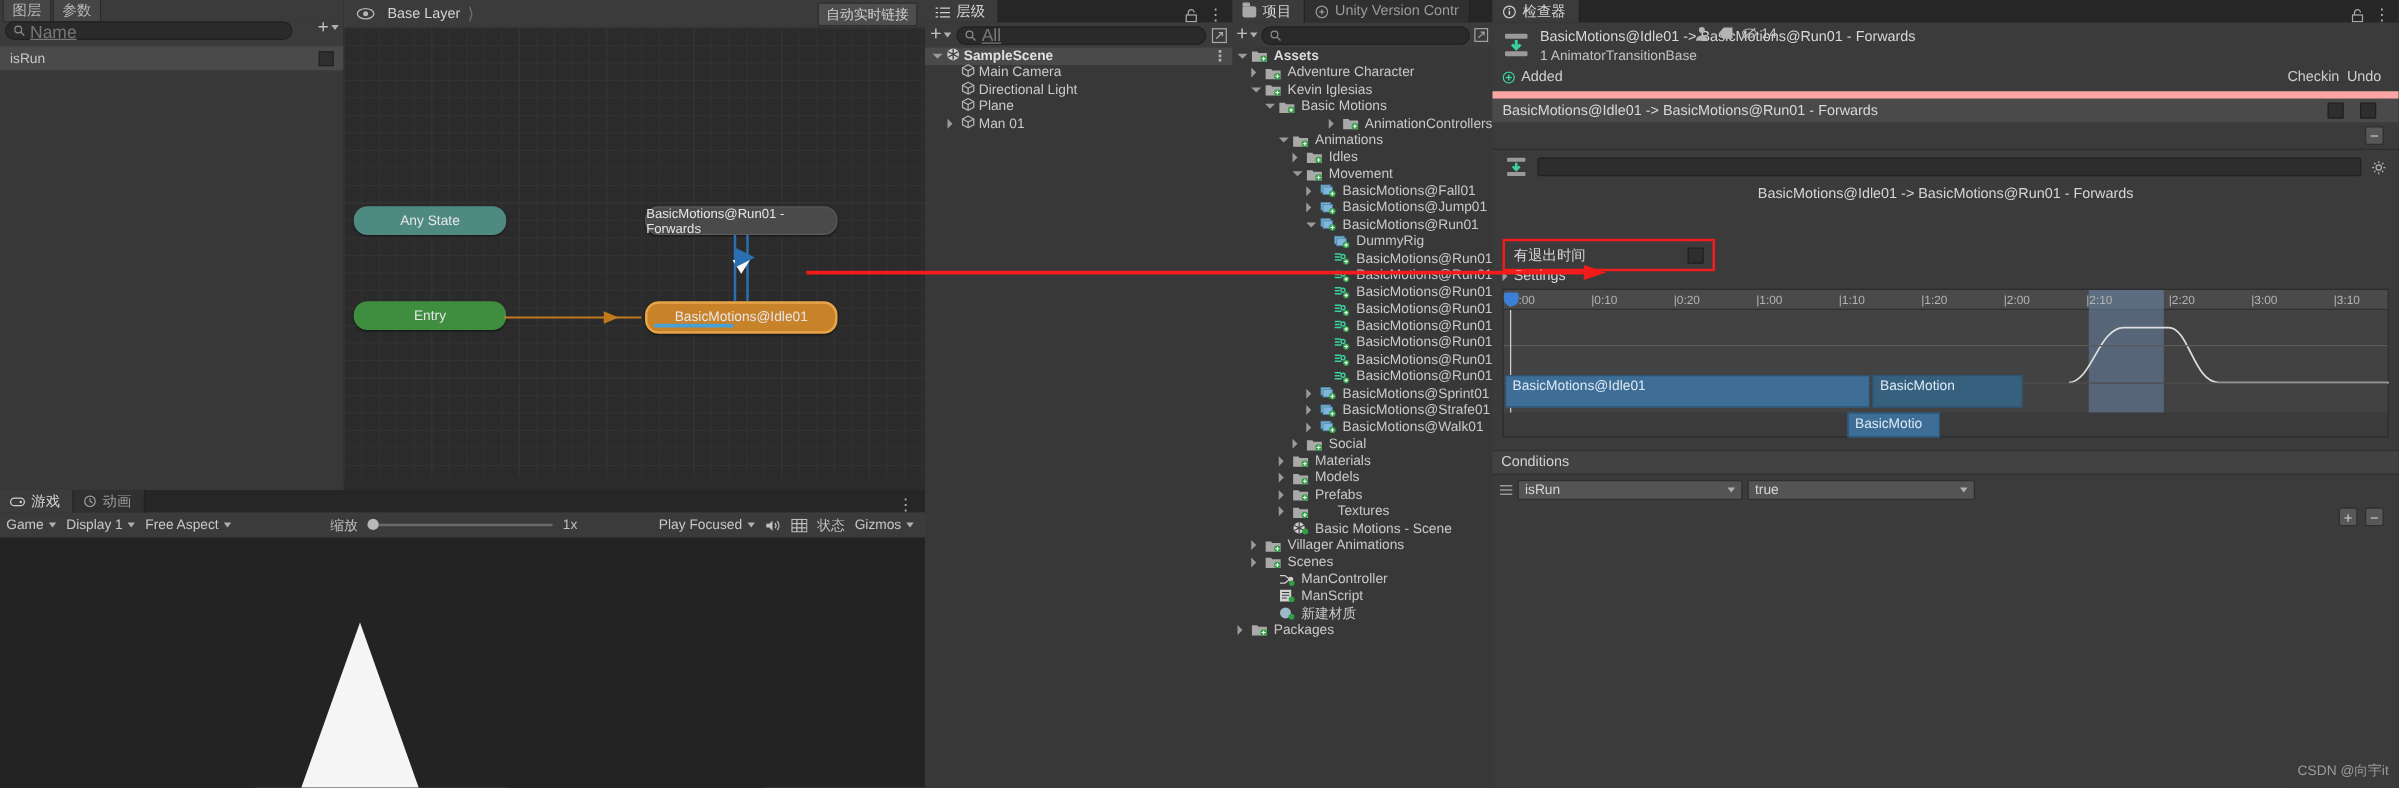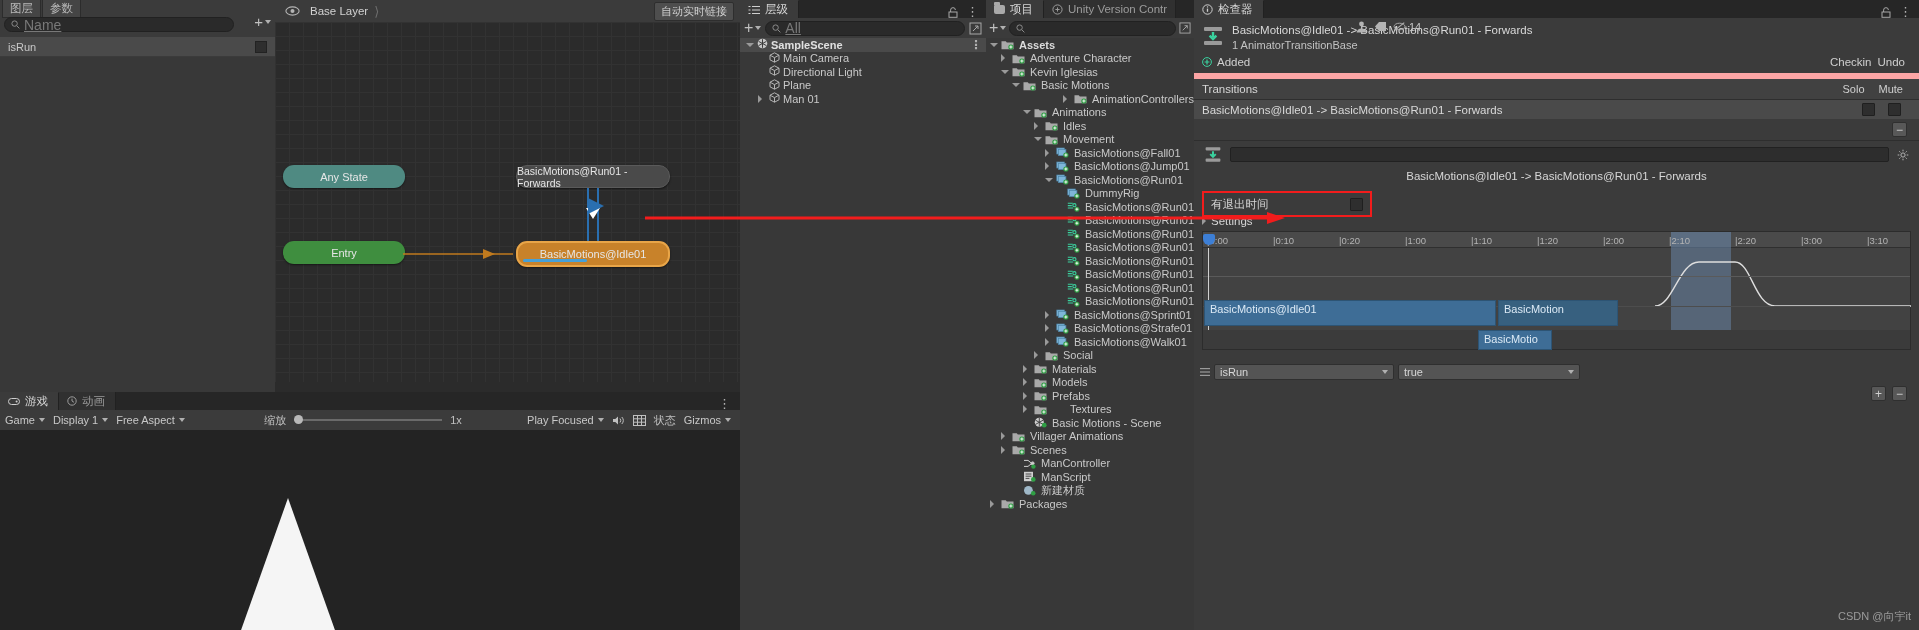--- a/index.html
+++ b/index.html
@@ -907,27 +907,20 @@
             </svg>
         </span>
         <span style="font-size:11.5px;color:#d0d0d0;">Added</span>
       </div>
       <div style="display:flex;align-items:center;gap:6px;">
         <span style="font-size:11.5px;color:#cfcfcf;">Checkin</span>
         <span style="font-size:11.5px;color:#cfcfcf;padding-right:6px;">Undo</span>
       </div>
     </div>
 
-    <div style="display:flex;align-items:center;justify-content:space-between;background:#414141;padding:4px 8px;border-bottom:1px solid #2e2e2e;">
-      <span style="font-size:11.5px;color:#d6d6d6;">Transitions</span>
-      <div style="display:flex;align-items:center;gap:14px;padding-right:8px;">
-        <span style="font-size:11px;color:#cfcfcf;">Solo</span>
-        <span style="font-size:11px;color:#cfcfcf;">Mute</span>
-      </div>
-    </div>
 
     <div class="transition-row">
       <span>BasicMotions@Idle01 -&gt; BasicMotions@Run01 - Forwards</span>
       <div style="display:flex;align-items:center;gap:13px;padding-right:10px;">
         <span class="chk"></span>
         <span class="chk"></span>
       </div>
     </div>
 
     <div style="display:flex;justify-content:flex-end;padding:3px 12px;background:#3b3b3b;border-bottom:1px solid #2e2e2e;">
@@ -1003,20 +996,21 @@
           <span>BasicMotion</span>
         </div>
       </div>
 
       <div class="tl-clip" style="left:275px;top:98px;width:74px;height:20px;background:#3e6d96;">
         <span>BasicMotio</span>
       </div>
     </div>
 
     <div style="position:absolute;left:0;top:360px;width:725px;">
+      <div class="isection-title">Conditions</div>
       <div class="condrow">
         <span class="icn">
           <svg width="10" height="10" viewBox="0 0 10 10">
               <g fill="#9a9a9a">
                 <rect y="1" width="10" height="1.2"></rect>
                 <rect y="4.4" width="10" height="1.2"></rect>
                 <rect y="7.8" width="10" height="1.2"></rect>
               </g>
             </svg>
         </span>

